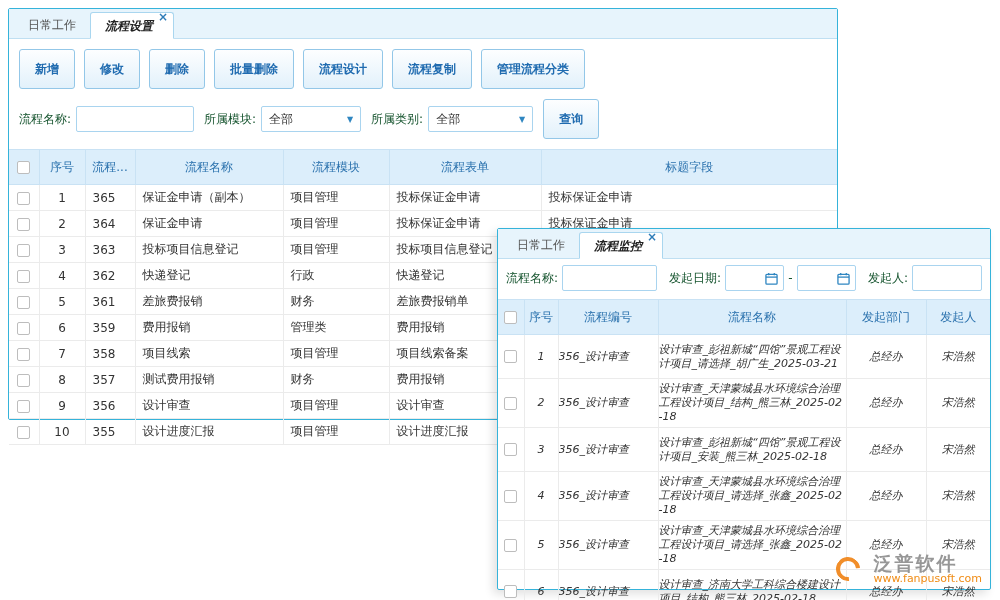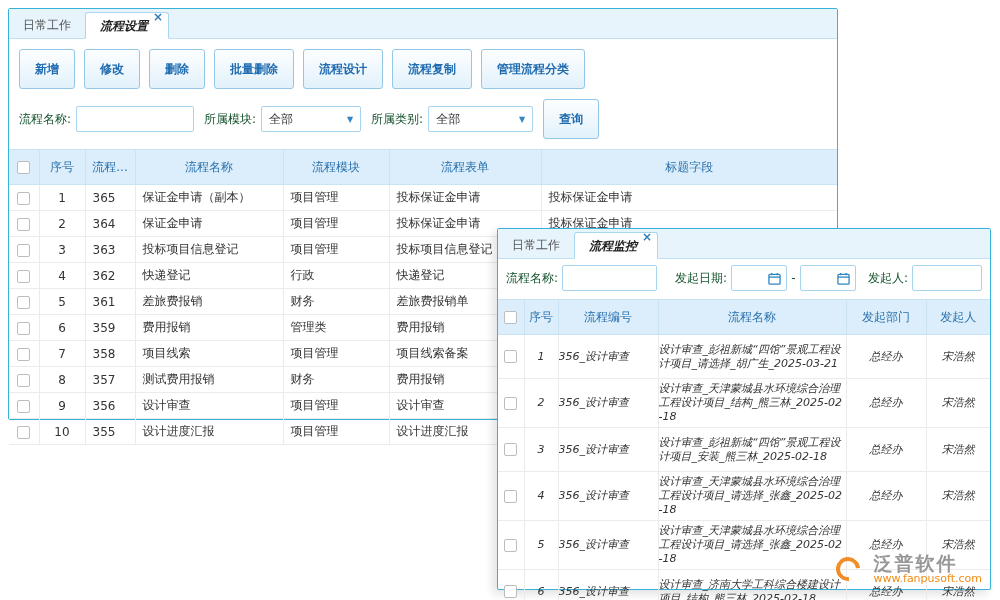--- a/index.html
+++ b/index.html
@@ -7,21 +7,21 @@
   body {
     position:relative; background:#ffffff; overflow:hidden;
     font-family:"DejaVu Sans","Liberation Sans",sans-serif;
     font-size:12px; color:#333;
   }
   .panel { position:absolute; background:#fff; border:1px solid #35b3da; border-radius:2px; }
   .panel1 { left:8px; top:8px; width:830px; height:412px; z-index:1; }
   .panel2 { left:497px; top:228px; width:494px; height:362px; z-index:2; box-shadow:-4px 4px 10px rgba(0,0,0,.12); }
 
   
-  .tabbar { height:30px; background:#e7f4fc; border-bottom:1px solid #bfdff2; display:flex; align-items:flex-end; }
+  .tabbar { height:30px; background:#e7f4fc; border-bottom:1px solid #bfdff2; display:flex; align-items:flex-end; padding-left:5px; }
   .tab { padding:0 14px; height:25px; line-height:25px; color:#555; cursor:pointer; white-space:nowrap; }
   .tab.active {
     background:#fff; border:1px solid #a9d6ef; border-bottom:1px solid #fff;
     border-radius:3px 3px 0 0; margin-bottom:-1px; height:27px; line-height:26px;
     font-weight:bold; color:#222; position:relative; padding-right:20px;font-style:italic;
   }
   .tab-close { position:absolute; top:-2px; right:5px; color:#2e7cb8; font-weight:bold; font-size:12px; line-height:12px; cursor:pointer; }
 
   
   .toolbar { padding:10px 10px 6px; display:flex; gap:9px; }
@@ -239,21 +239,21 @@
     <div class="tab">日常工作</div>
     <div class="tab active">
       <span>流程监控</span>
       <span class="tab-close">×</span>
     </div>
   </div>
 
   <div class="filters" style="padding:6px 8px 8px; gap:4px;">
     <span class="flabel">流程名称:</span>
     <input class="tinput w95" value="" style="">
-    <span class="flabel" style="margin-left:14px">发起日期:</span>
+    <span class="flabel" style="margin-left:8px">发起日期:</span>
     <div class="datebox">
       <span></span>
       <span class="cal-icon">
         <svg width="13" height="13" viewBox="0 0 14 14">
             <rect x="1" y="2.5" width="12" height="10.5" rx="1" fill="none" stroke="#2f86c1" stroke-width="1.4"></rect>
             <line x1="1" y1="5.5" x2="13" y2="5.5" stroke="#2f86c1" stroke-width="1.4"></line>
             <line x1="4" y1="1" x2="4" y2="3.5" stroke="#2f86c1" stroke-width="1.4"></line>
             <line x1="10" y1="1" x2="10" y2="3.5" stroke="#2f86c1" stroke-width="1.4"></line>
           </svg>
       </span>

